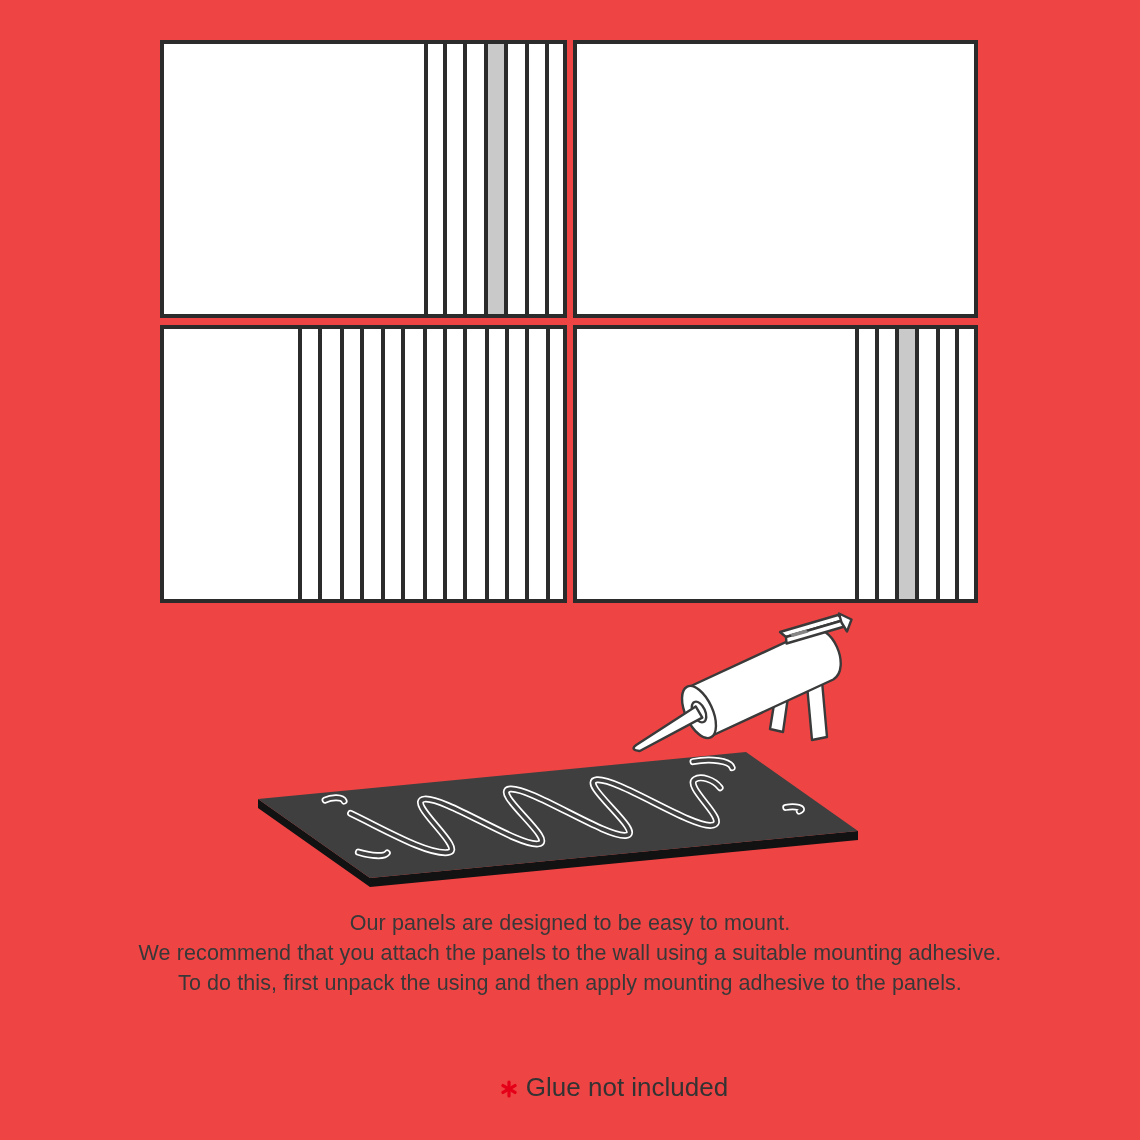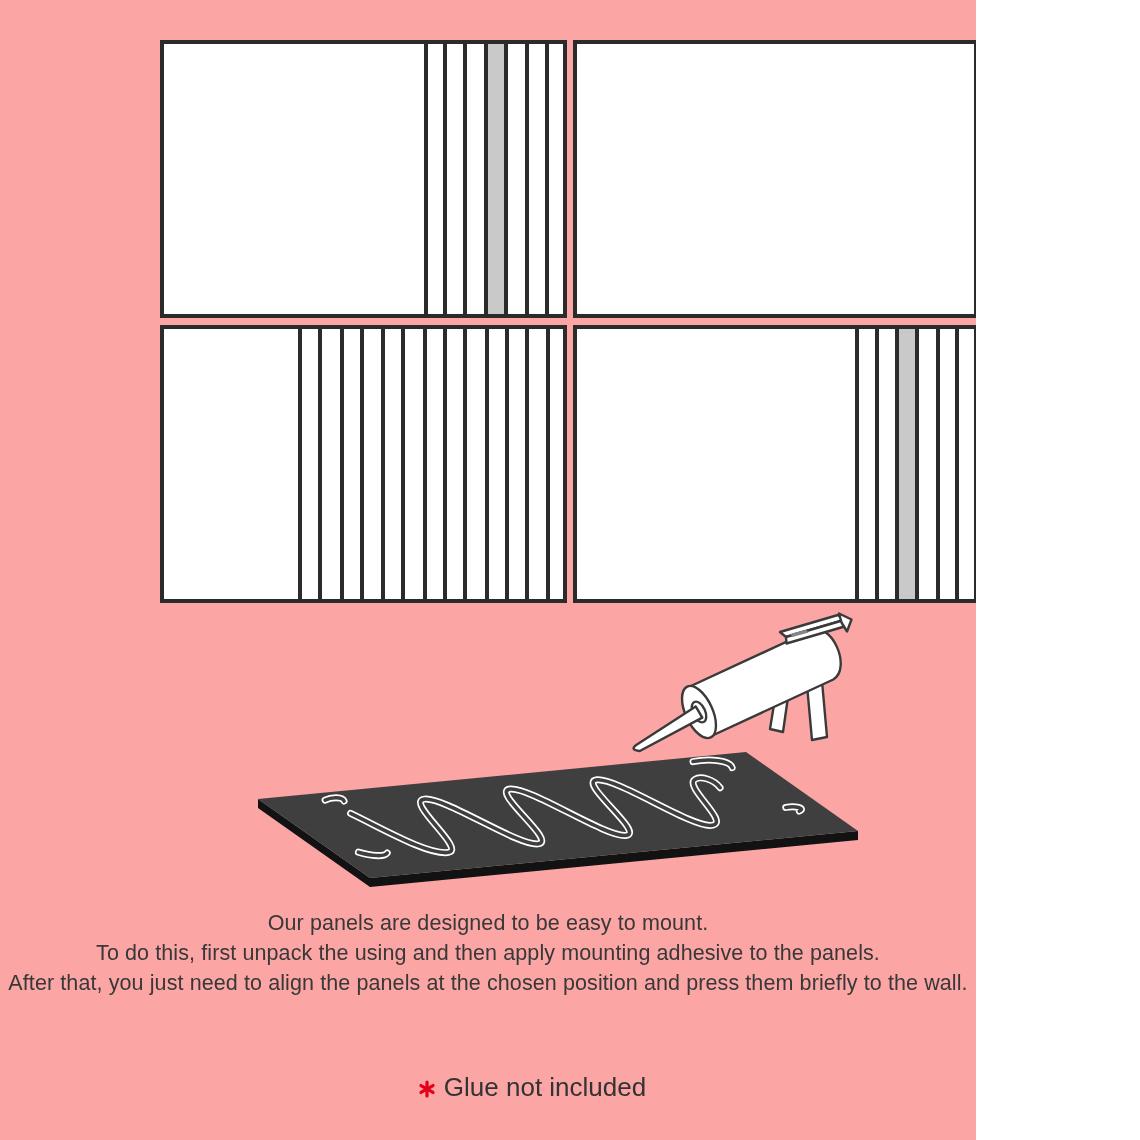--- a/index.html
+++ b/index.html
@@ -4,21 +4,21 @@
 <style>
   :root{
     --line:#2b2b2b;
     --stripe:#c8c9c8;
     --panel-dark:#3f3f3f;
     --red:#e50019;
     --text:#383838;
   }
   html,body{margin:0;padding:0;background:#fff;}
   .page{
-    position:relative;width:976px;height:1140px;background:#fca5a5;overflow:hidden;
+    position:relative;width:1140px;height:1140px;background:#ef4444;overflow:hidden;
     font-family:"Liberation Sans",sans-serif;
   }
   .panels-grid{position:absolute;}
   .panel{
     position:absolute;background:#fff;border:4px solid var(--line);box-sizing:border-box;
   }
   .vline{position:absolute;top:0;bottom:0;width:4px;background:var(--line);}
   .gray-stripe{position:absolute;top:0;bottom:0;background:var(--stripe);}
   .illustration{position:absolute;}
   .ink{fill:#fff;stroke:#3a3a3a;stroke-width:2.4;stroke-linejoin:round;stroke-linecap:round;}
@@ -121,22 +121,22 @@
       <path class="bead outer" vector-effect="non-scaling-stroke" d="M0.880,0.050 C0.920,0.030 0.950,0.080 0.935,0.160"></path>
       <path class="bead inner" vector-effect="non-scaling-stroke" d="M0.880,0.050 C0.920,0.030 0.950,0.080 0.935,0.160"></path>
 
       <path class="bead outer" vector-effect="non-scaling-stroke" d="M0.930,0.660 C0.952,0.650 0.965,0.690 0.945,0.715"></path>
       <path class="bead inner" vector-effect="non-scaling-stroke" d="M0.930,0.660 C0.952,0.650 0.965,0.690 0.945,0.715"></path>
     </g>
   </svg>
 
   <div class="instructions">
     <div>Our panels are designed to be easy to mount.</div>
+    <div>We recommend that you attach the panels to the wall using a suitable mounting adhesive.</div>
     <div>To do this, first unpack the using and then apply mounting adhesive to the panels.</div>
-    <div>After that, you just need to align the panels at the chosen position and press them briefly to the wall.</div>
   </div>
 
   <div class="footnote">
     <svg class="ast" width="18" height="18" viewBox="0 0 20 20" aria-hidden="true">
       <g>
         <rect x="8.2" y="0.5" width="3.6" height="19" rx="1.8"></rect>
         <rect x="8.2" y="0.5" width="3.6" height="19" rx="1.8" transform="rotate(60 10 10)"></rect>
         <rect x="8.2" y="0.5" width="3.6" height="19" rx="1.8" transform="rotate(120 10 10)"></rect>
       </g>
     </svg><span>Glue not included</span>

